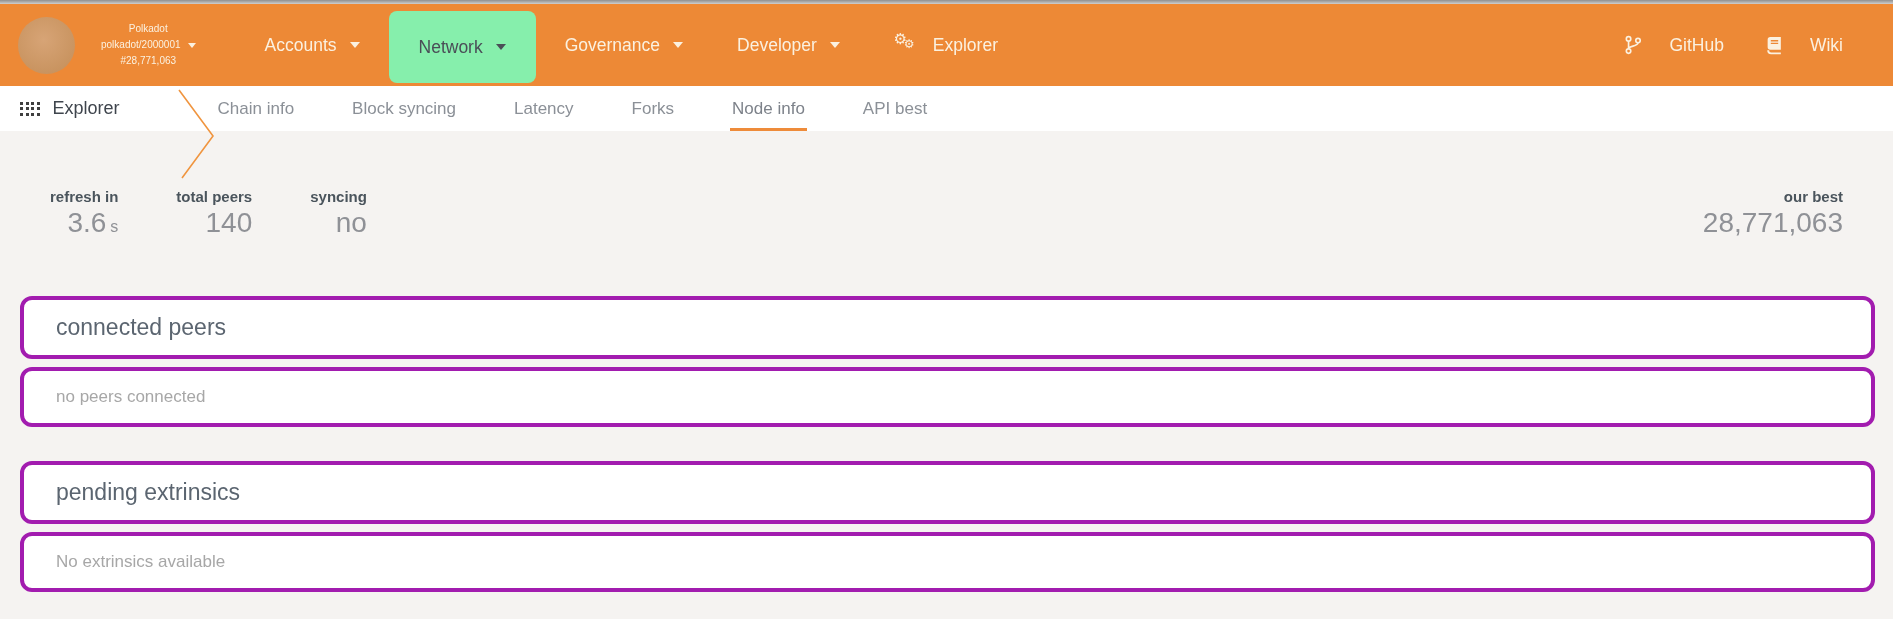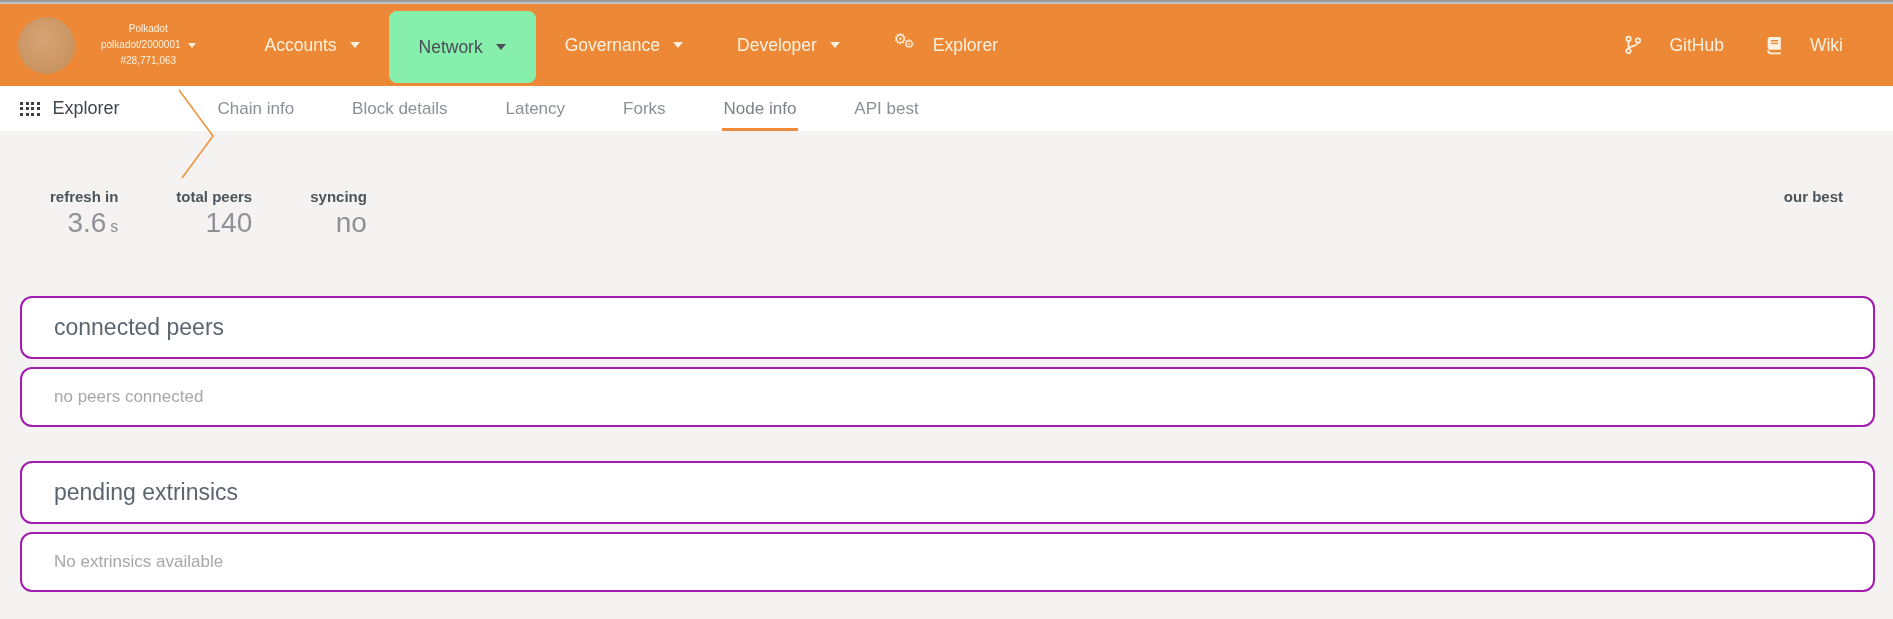--- a/index.html
+++ b/index.html
@@ -55,21 +55,21 @@
   
   .content { position:absolute; top:131px; left:0; right:0; bottom:0; }
   .summary { display:flex; align-items:flex-start; padding:57px 50px 0 50px; }
   .summary-cols { display:flex; gap:58px; }
   .sum-col { text-align:right; }
   .sum-label { font-size:15px; font-weight:bold; color:#4a545c; line-height:18px; }
   .sum-value { font-size:28px; color:#8f9196; line-height:34px; white-space:nowrap; }
   .sum-unit { font-size:16px; margin-left:4px; }
   .sum-best { margin-left:auto; text-align:right; }
 
-  .card { background:#ffffff; border:2px solid #a21caf; border-radius:12px;
+  .card { background:#ffffff; border:4px solid #a21caf; border-radius:12px;
     margin-left:20px; margin-right:18px; }
   .header-card { height:63px; display:flex; align-items:center; padding-left:32px; }
   .section-title { font-size:23px; color:#5b6570; }
   .row-card { height:60px; display:flex; align-items:center; padding-left:32px; margin-top:8px; }
   .empty-text { font-size:17px; color:#a7a7a7; }
   .sec-1 { margin-top:52px; }
   .sec-2 { margin-top:34px; }
 </style>
 </head>
 <body>
@@ -158,21 +158,21 @@
 
   <svg class="chevron-divider" width="42" height="92" viewBox="0 0 42 92">
     <polyline points="3,2 37,48 6,90" fill="none" stroke="#f0953f" stroke-width="1.6"></polyline>
   </svg>
 
   <div class="tabs">
     <div class="tab">
         <span>Chain info</span>
       </div>
     <div class="tab">
-        <span>Block details</span>
+        <span>Block syncing</span>
       </div>
     <div class="tab">
         <span>Latency</span>
       </div>
     <div class="tab">
         <span>Forks</span>
       </div>
     <div class="tab active">
         <span>Node info</span>
       </div>
@@ -194,20 +194,21 @@
         <div class="sum-label">total peers</div>
         <div class="sum-value">140</div>
       </div>
       <div class="sum-col">
         <div class="sum-label">syncing</div>
         <div class="sum-value">no</div>
       </div>
     </div>
     <div class="sum-best">
       <div class="sum-label">our best</div>
+      <div class="sum-value">28,771,063</div>
     </div>
   </div>
 
   <div class="card header-card sec-1">
     <span class="section-title">connected peers</span>
   </div>
   <div class="card row-card">
     <span class="empty-text">no peers connected</span>
   </div>
 

